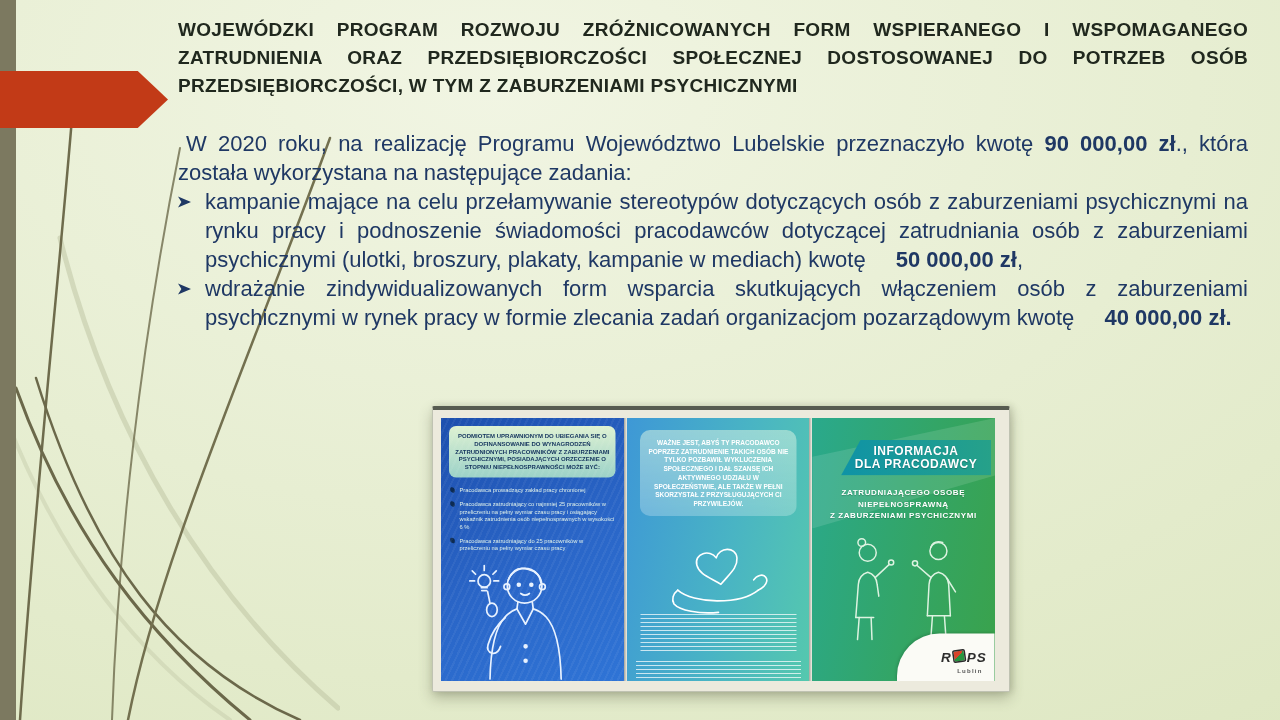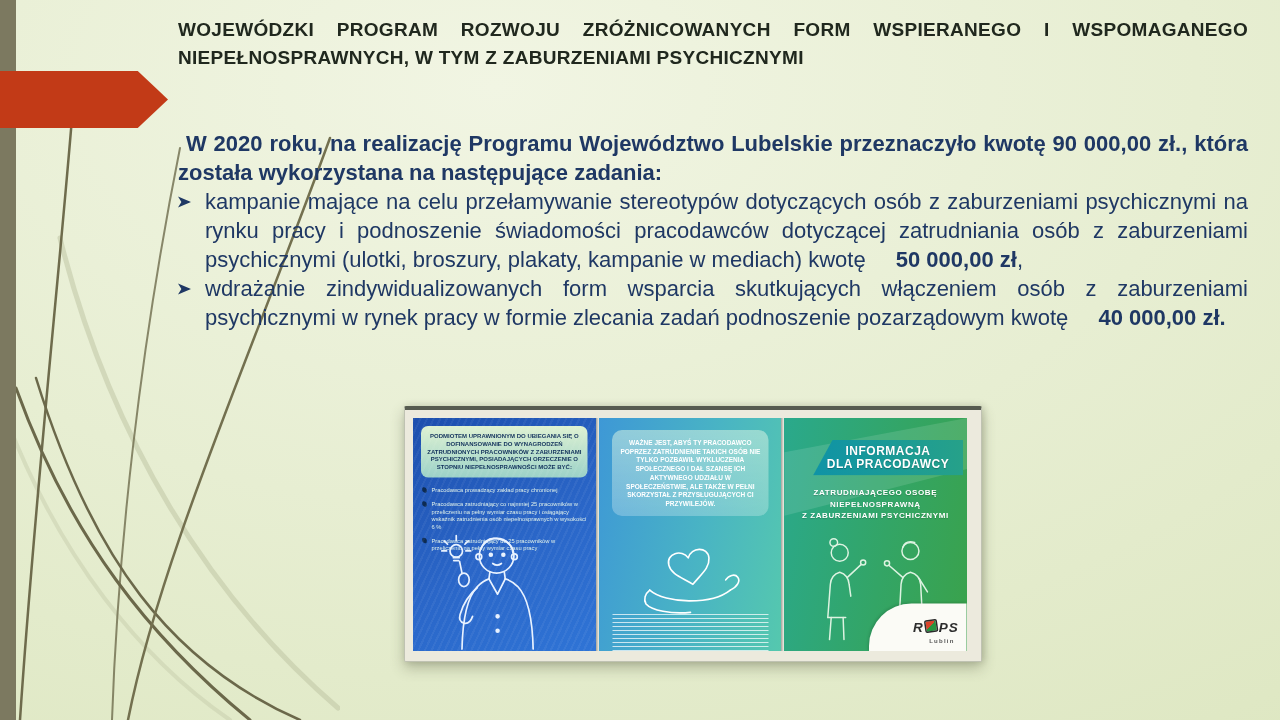--- a/index.html
+++ b/index.html
@@ -9,30 +9,30 @@
   .sidebar{position:absolute;left:0;top:0;width:16px;height:720px;background:#7c7960;z-index:2;}
   .grass{position:absolute;left:0;top:118px;z-index:1;}
   .arrow{position:absolute;left:0;top:71px;width:168px;height:57px;background:#c23a17;
     clip-path:polygon(0 0,82% 0,100% 50%,82% 100%,0 100%);z-index:3;}
   .title{position:absolute;left:178px;top:16px;width:1070px;color:#20281e;
     font-weight:bold;font-size:19px;line-height:28px;letter-spacing:.3px;z-index:2;}
   .tline{text-align:justify;text-align-last:justify;}
   .tline.last{text-align-last:left;}
   .bodytext{position:absolute;left:178px;top:129px;width:1070px;color:#1f3864;
     font-size:22px;line-height:29px;z-index:2;}
-  .intro{margin:0;text-align:justify;text-indent:8px;font-weight:bold;}
+  .intro{margin:0;text-align:justify;text-indent:8px;}
   .blist{margin:0;padding:0;list-style:none;}
   .bitem{display:flex;margin:0;}
   .bmark{flex:0 0 27px;padding-top:9px;}
   .bmark i{display:block;width:13px;height:12px;background:#1f3864;
     clip-path:polygon(0 4%,100% 50%,0 96%,26% 50%);}
   .btext{flex:1;text-align:justify;}
   .btext b{font-weight:bold;margin-left:24px;}
   
-  .photo{position:absolute;left:404px;top:406px;width:578px;height:256px;box-sizing:border-box;
+  .photo{position:absolute;left:432px;top:406px;width:578px;height:286px;box-sizing:border-box;
     background:#eceadd;padding:8px 14px 10px 8px;border:1px solid #bfc2b2;border-top:4px solid #565b50;
     border-radius:2px;box-shadow:0 6px 14px rgba(70,75,50,.32),2px 0 6px rgba(70,75,50,.18);z-index:2;}
   .panels{display:flex;width:100%;height:100%;}
   .panel{position:relative;flex:1;overflow:hidden;}
   .crease{flex:0 0 3px;background:linear-gradient(to right,rgba(0,0,0,.30),rgba(255,255,255,.25));}
   .x2{position:absolute;left:0;top:0;width:200%;height:200%;transform:scale(.5);transform-origin:0 0;}
   .p1{background:linear-gradient(150deg,#1d4fae 0%,#2a66c8 55%,#2f74d6 100%);}
   .p1::after{content:"";position:absolute;inset:0;
     background:repeating-linear-gradient(115deg,rgba(255,255,255,.05) 0 2px,transparent 2px 6px);}
   .hdrbox{margin:16px 16px 0;padding:12px 10px;border-radius:14px;
@@ -87,38 +87,39 @@
     <path d="M180 30 C140 230 118 430 112 602" stroke="#6e6b4c" stroke-width="2" opacity=".8"></path>
     <path d="M16 270 C70 420 150 520 250 602" stroke="#6b684a" stroke-width="3"></path>
     <path d="M36 260 C92 440 170 545 300 602" stroke="#6b684a" stroke-width="2.5"></path>
     <path d="M330 20 C250 240 160 440 128 602" stroke="#73704f" stroke-width="2.5"></path>
   </svg>
 
   <div class="arrow"></div>
 
   <div class="title">
     <div class="tline">WOJEWÓDZKI PROGRAM ROZWOJU ZRÓŻNICOWANYCH FORM WSPIERANEGO I WSPOMAGANEGO</div>
-    <div class="tline last">NIEPEŁNOSPRAWNYCH, W TYM Z ZABURZENIAMI PSYCHICZNYMI</div>
+    <div class="tline">ZATRUDNIENIA ORAZ PRZEDSIĘBIORCZOŚCI SPOŁECZNEJ DOSTOSOWANEJ DO POTRZEB OSÓB</div>
+    <div class="tline last">PRZEDSIĘBIORCZOŚCI, W TYM Z ZABURZENIAMI PSYCHICZNYMI</div>
   </div>
 
   <div class="bodytext">
     <p class="intro"><span>W 2020 roku, na realizację Programu Województwo Lubelskie przeznaczyło kwotę </span><b>90&nbsp;000,00&nbsp;zł</b><span>., która została wykorzystana na następujące zadania:</span></p>
 
     <ul class="blist">
       <li class="bitem">
         <span class="bmark">
             <i></i>
           </span>
         <span class="btext"><span>kampanie mające na celu przełamywanie stereotypów dotyczących osób z zaburzeniami psychicznymi na rynku pracy i podnoszenie świadomości pracodawców dotyczącej zatrudniania osób z zaburzeniami psychicznymi (ulotki, broszury, plakaty, kampanie w mediach) kwotę </span><b>50&nbsp;000,00&nbsp;zł</b><span>,</span></span>
       </li>
       <li class="bitem">
         <span class="bmark">
             <i></i>
           </span>
-        <span class="btext"><span>wdrażanie zindywidualizowanych form wsparcia skutkujących włączeniem osób z zaburzeniami psychicznymi w rynek pracy w formie zlecania zadań podnoszenie pozarządowym kwotę </span><b>40&nbsp;000,00&nbsp;zł.</b><span></span></span>
+        <span class="btext"><span>wdrażanie zindywidualizowanych form wsparcia skutkujących włączeniem osób z zaburzeniami psychicznymi w rynek pracy w formie zlecania zadań organizacjom pozarządowym kwotę </span><b>40&nbsp;000,00&nbsp;zł.</b><span></span></span>
       </li>
     </ul>
   </div>
 
   <div class="photo">
     <div class="panels">
 
       <div class="panel p1">
         <div class="x2">
           <div class="hdrbox">PODMIOTEM UPRAWNIONYM DO UBIEGANIA SIĘ O DOFINANSOWANIE DO WYNAGRODZEŃ ZATRUDNIONYCH PRACOWNIKÓW Z ZABURZENIAMI PSYCHICZNYMI, POSIADAJĄCYCH ORZECZENIE O STOPNIU NIEPEŁNOSPRAWNOŚCI MOŻE BYĆ:</div>

